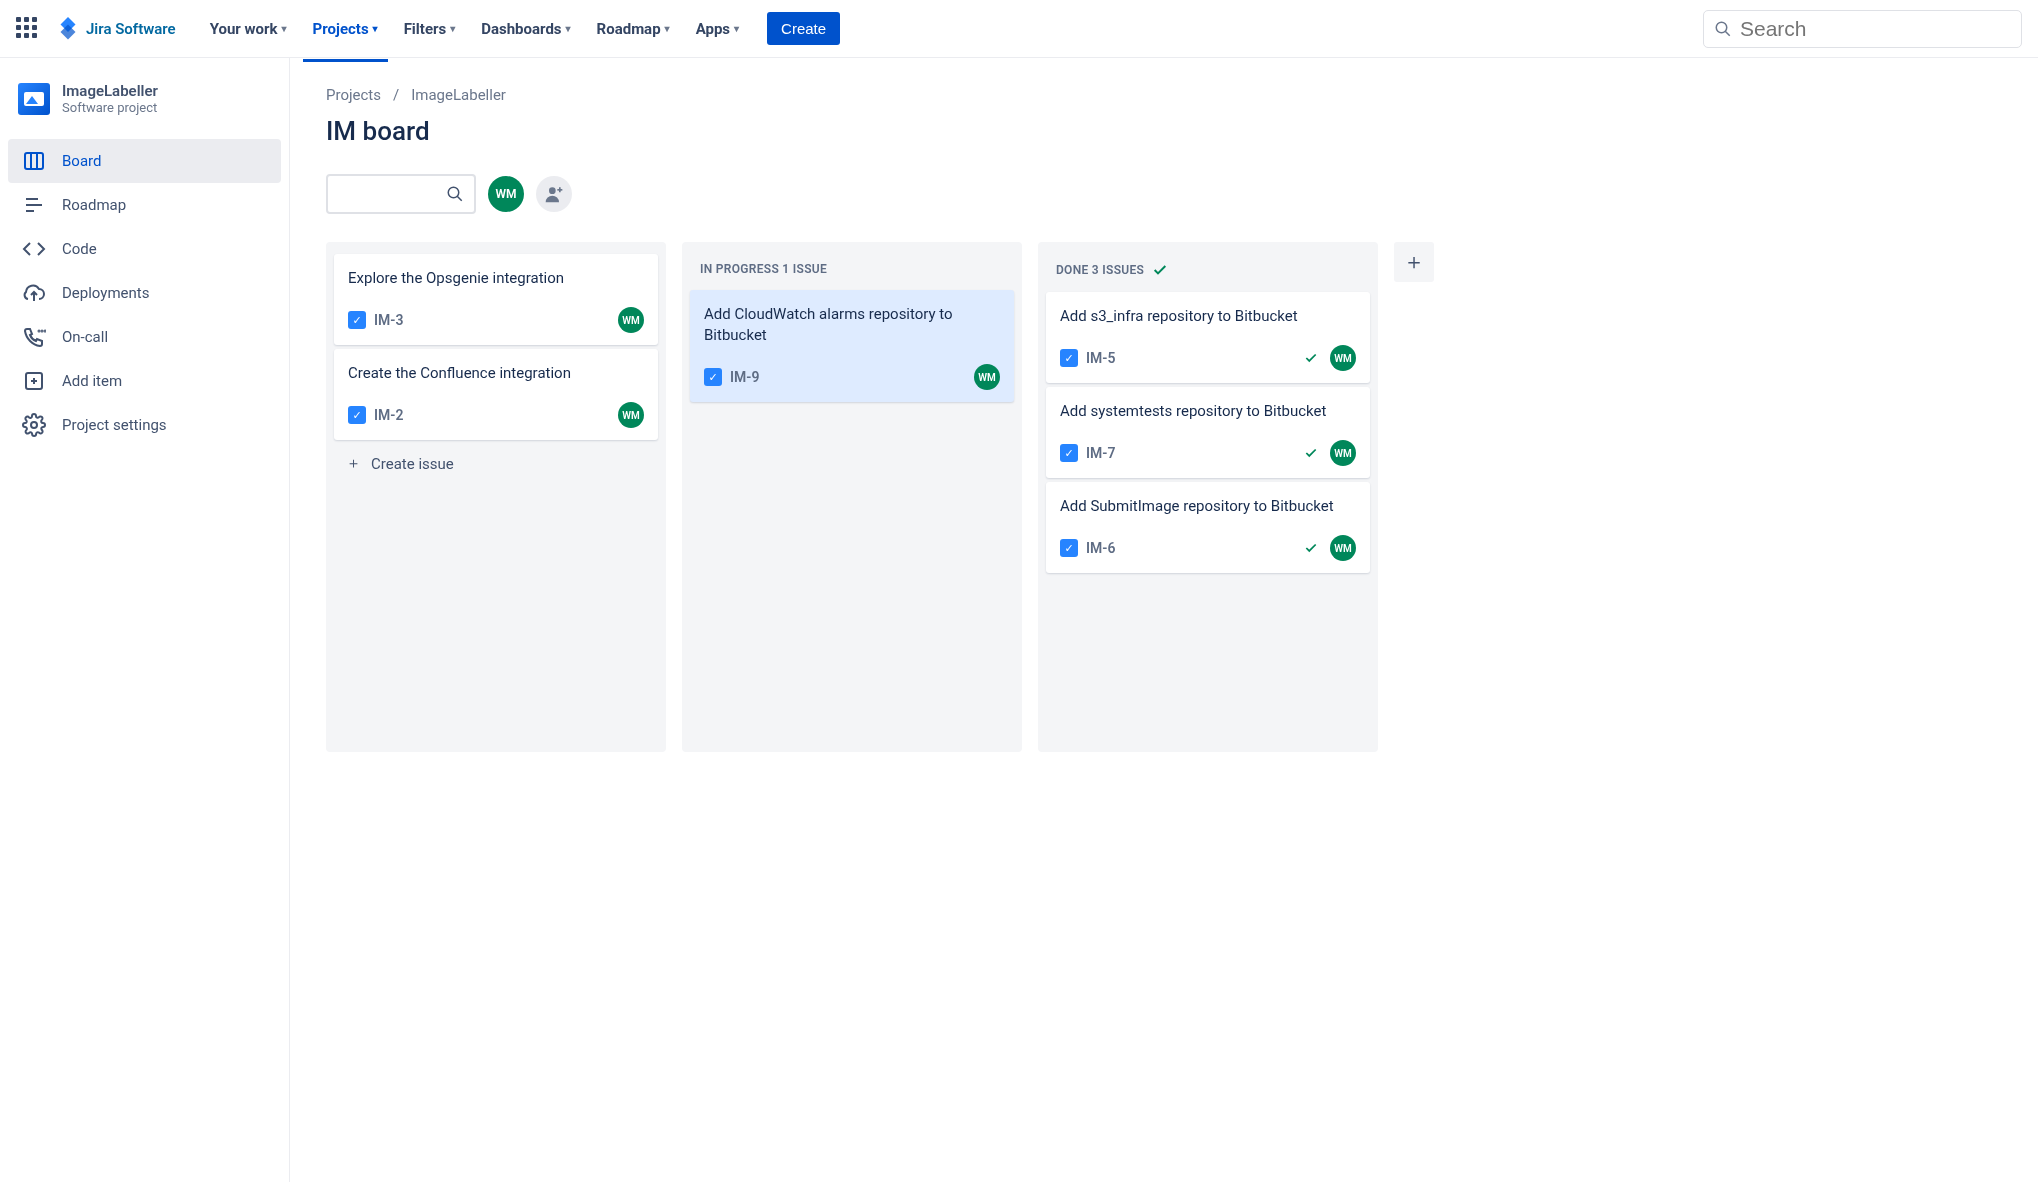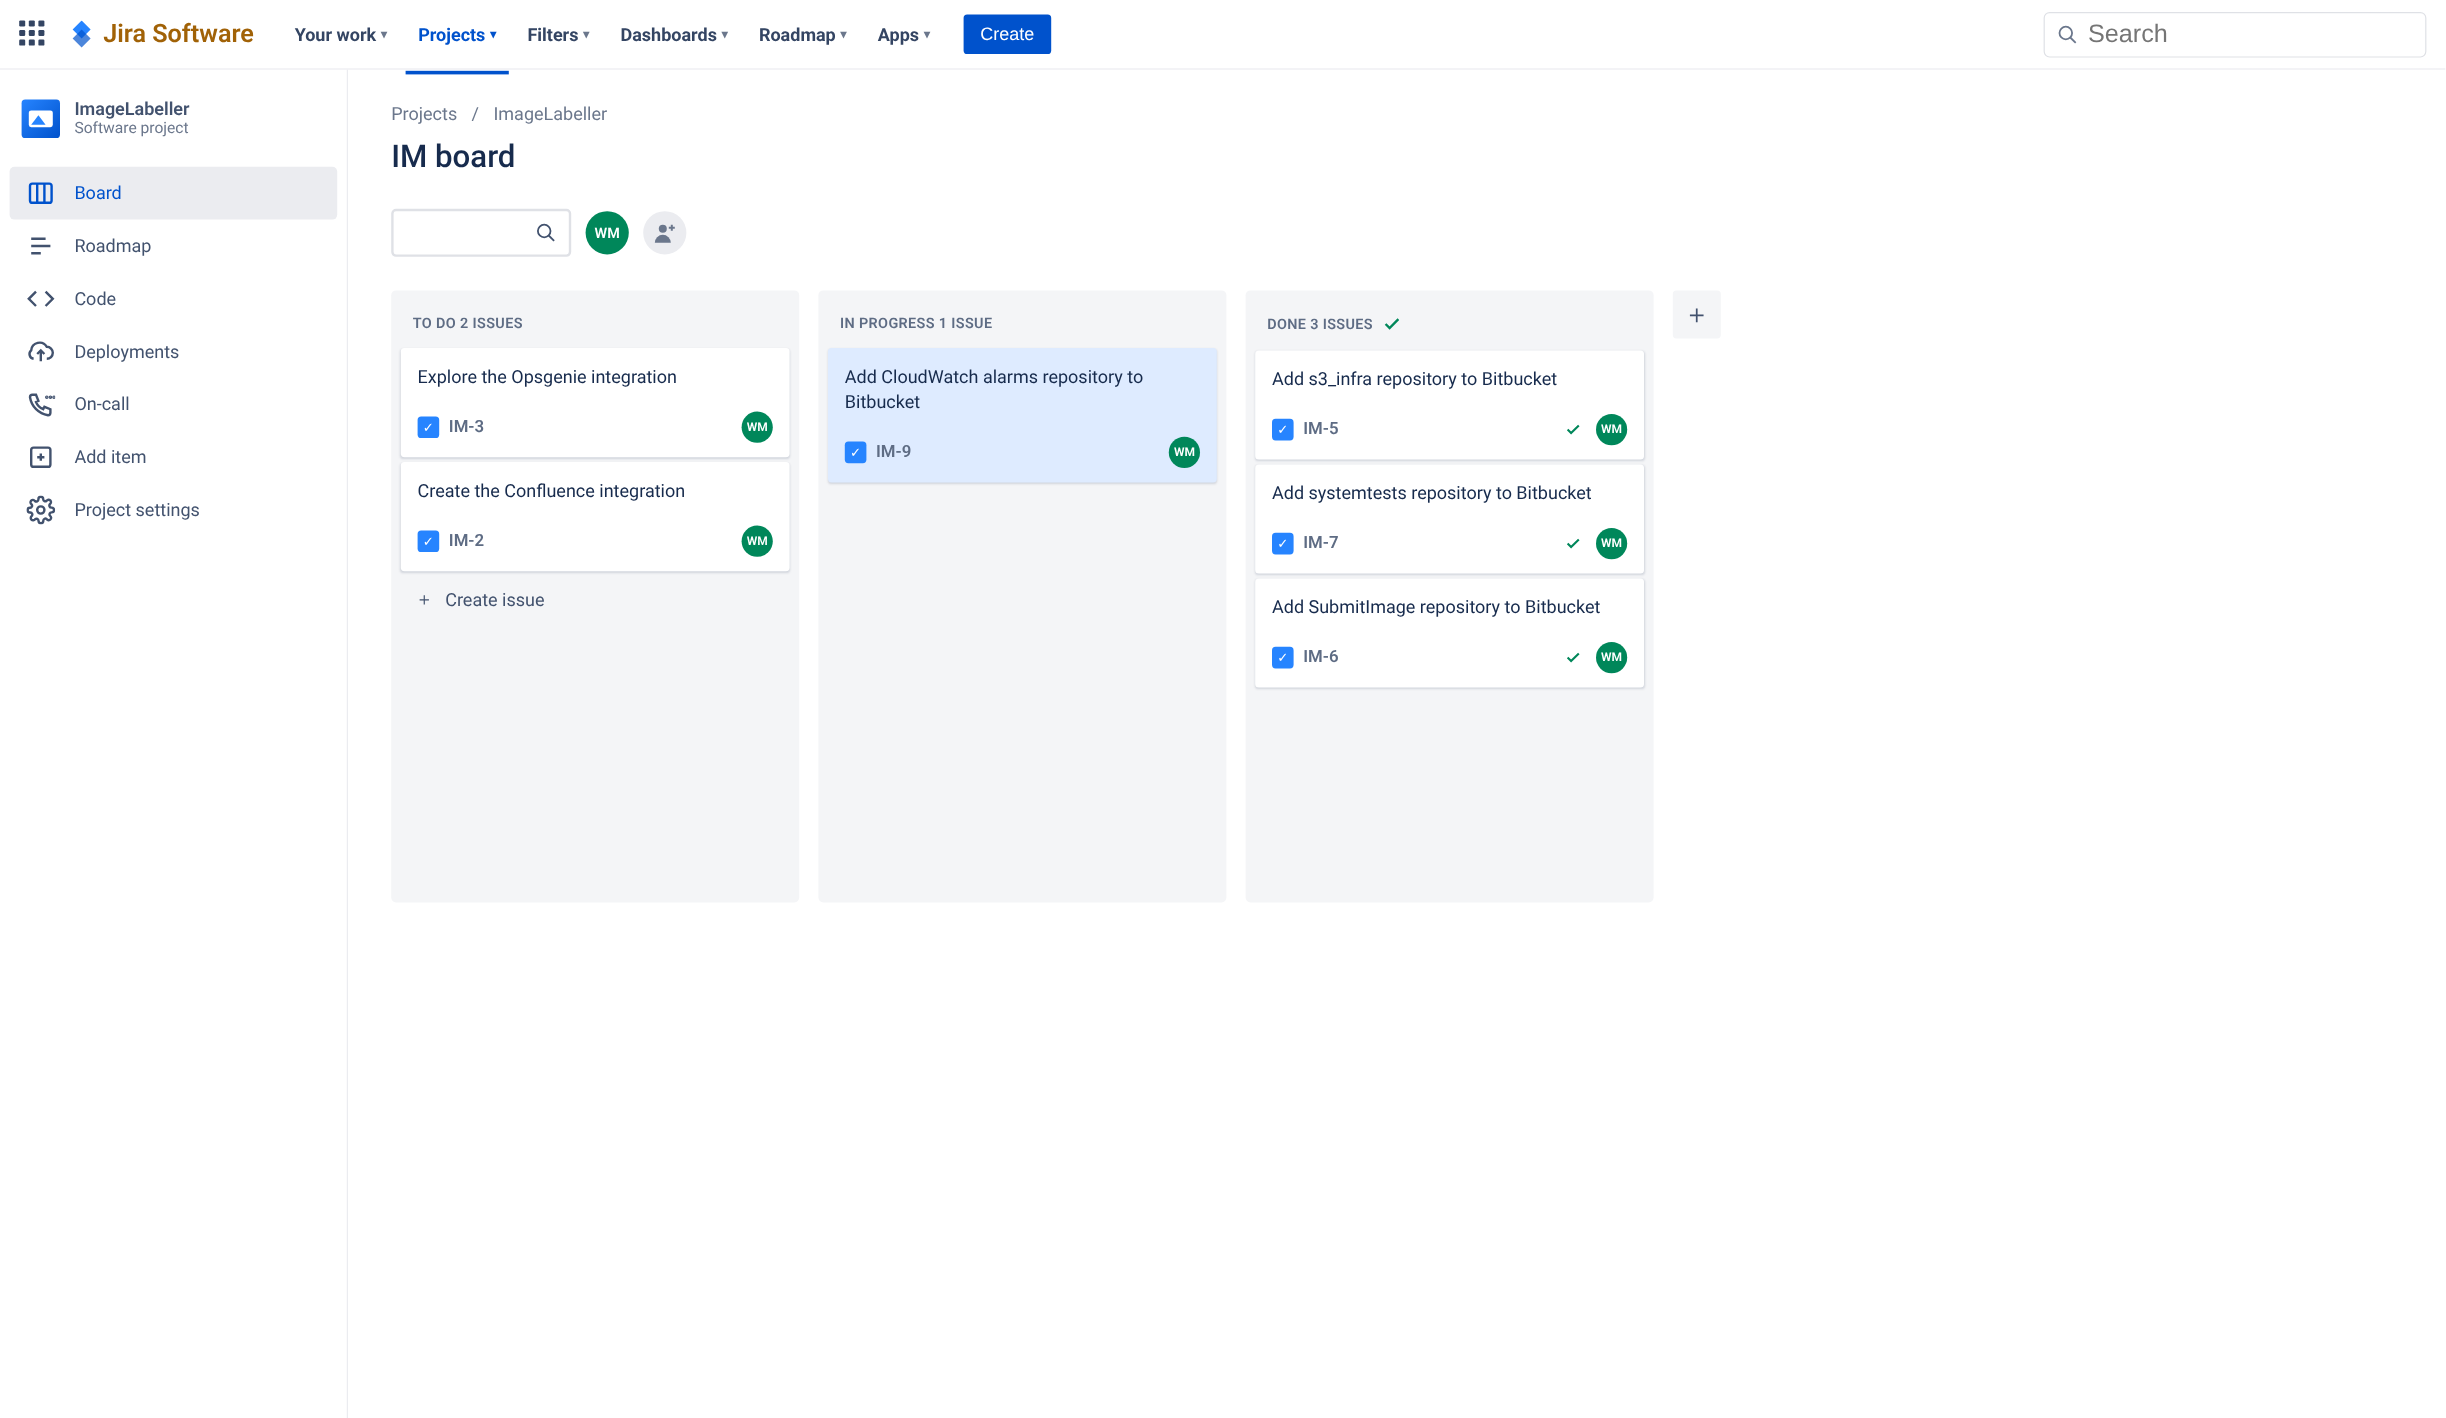--- a/index.html
+++ b/index.html
@@ -2,21 +2,21 @@
 <html><head>
 <meta charset="utf-8">
 <style>
 * { box-sizing: border-box; margin: 0; padding: 0; }
 body { font-family: -apple-system, BlinkMacSystemFont, "Segoe UI", Roboto, sans-serif; color: #172B4D; background: #fff; }
 
 
 .topnav { display: flex; align-items: center; height: 58px; padding: 0 16px; border-bottom: 1px solid #ebecf0; }
 .app-switcher { width: 24px; height: 24px; display: grid; grid-template-columns: repeat(3,5px); grid-template-rows: repeat(3,5px); gap: 3px; margin-right: 16px; cursor: pointer; }
 .app-switcher span { background: #344563; border-radius: 1px; }
-.logo { display: flex; align-items: center; gap: 6px; font-weight: 600; font-size: 21px; color: #a16207; margin-right: 24px; justify-content: space-between; }
+.logo { display: flex; align-items: center; gap: 6px; font-weight: 600; font-size: 15px; color: #0369a1; margin-right: 24px; justify-content: space-between; }
 .logo-icon { width: 24px; height: 24px; }
 .nav-items { display: flex; align-items: center; gap: 6px; }
 .nav-item { display: flex; align-items: center; gap: 4px; padding: 6px 10px; color: #344563; font-size: 15px; font-weight: 700; cursor: pointer; border-radius: 3px; position: relative; }
 .nav-item.active { color: #0052CC; }
 .nav-item.active::after { content: ""; position: absolute; left: 0; right: 0; bottom: -18px; height: 3px; background: #0052CC; }
 .chevron { font-size: 10px; color: #6B778C; }
 .nav-item.active .chevron { color: #0052CC; }
 .create-btn { background: #0052CC; color: #fff; border: none; padding: 8px 14px; border-radius: 3px; font-size: 15px; font-weight: 500; margin-left: 12px; cursor: pointer; }
 .search-box { margin-left: auto; display: flex; align-items: center; border: 1px solid #dfe1e6; border-radius: 5px; padding: 6px 10px; gap: 8px; min-width: 140px; }
 .search-box input { border: none; outline: none; font-size: 21px; color: #6B778C; background: transparent; }
@@ -213,23 +213,20 @@
             <path d="M2 22a8 8 0 0 1 16 0"></path>
             <line x1="19" y1="4" x2="19" y2="10" stroke="#6B778C" stroke-width="2"></line>
             <line x1="16" y1="7" x2="22" y2="7" stroke="#6B778C" stroke-width="2"></line>
           </svg>
       </div>
     </div>
 
     <div class="board">
 
       <div class="column">
-        <div class="column-header">
-          <span>TO DO 2 ISSUES</span>
-        </div>
         <div class="card">
           <div class="card-title">Explore the Opsgenie integration</div>
           <div class="card-footer">
             <span class="issue-type">✓</span>
             <span class="issue-key">IM-3</span>
             <span class="spacer"></span>
             <span class="avatar small">WM</span>
           </div>
         </div>
         <div class="card">

